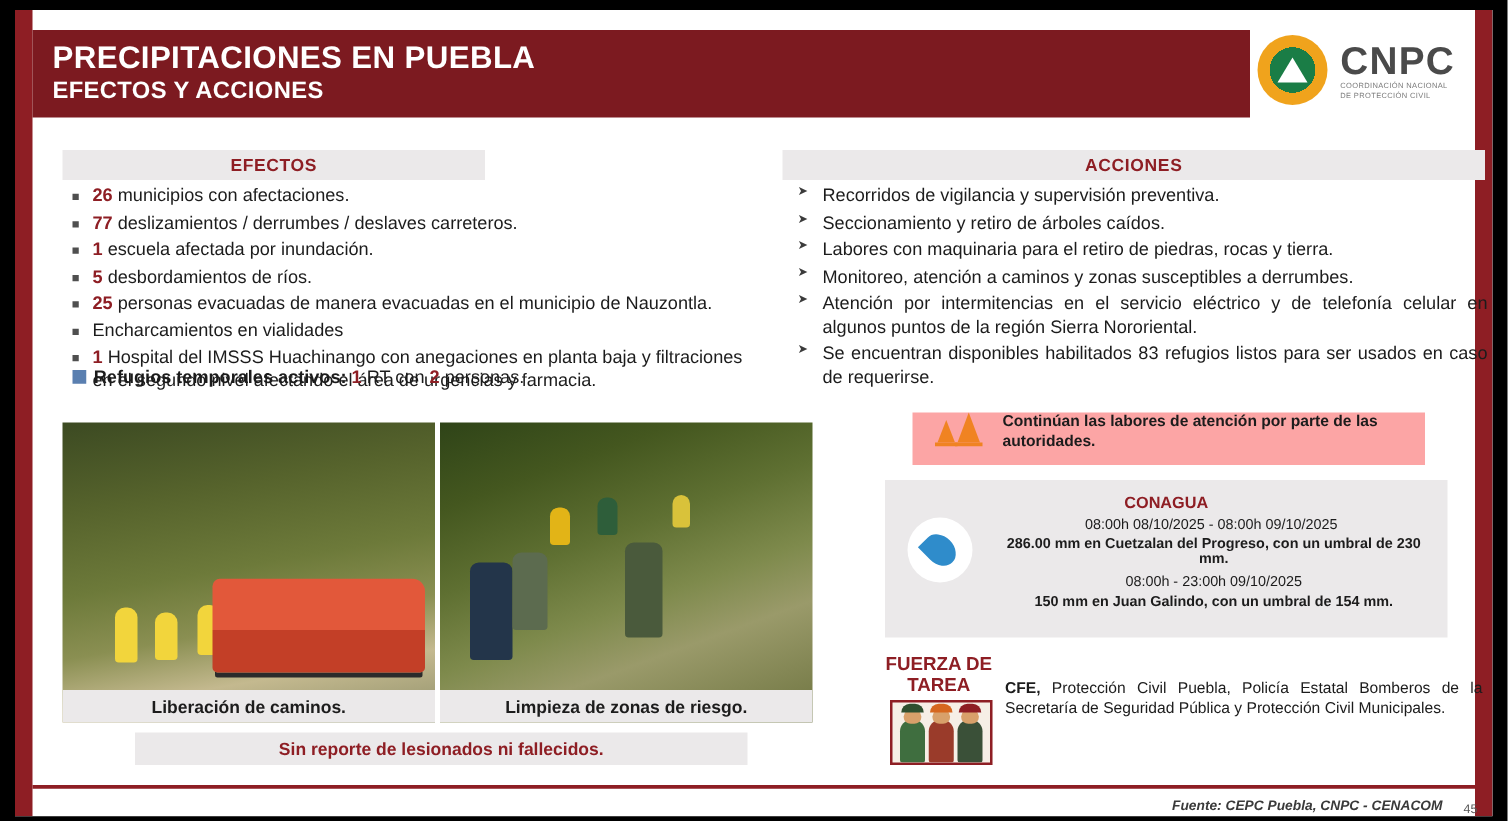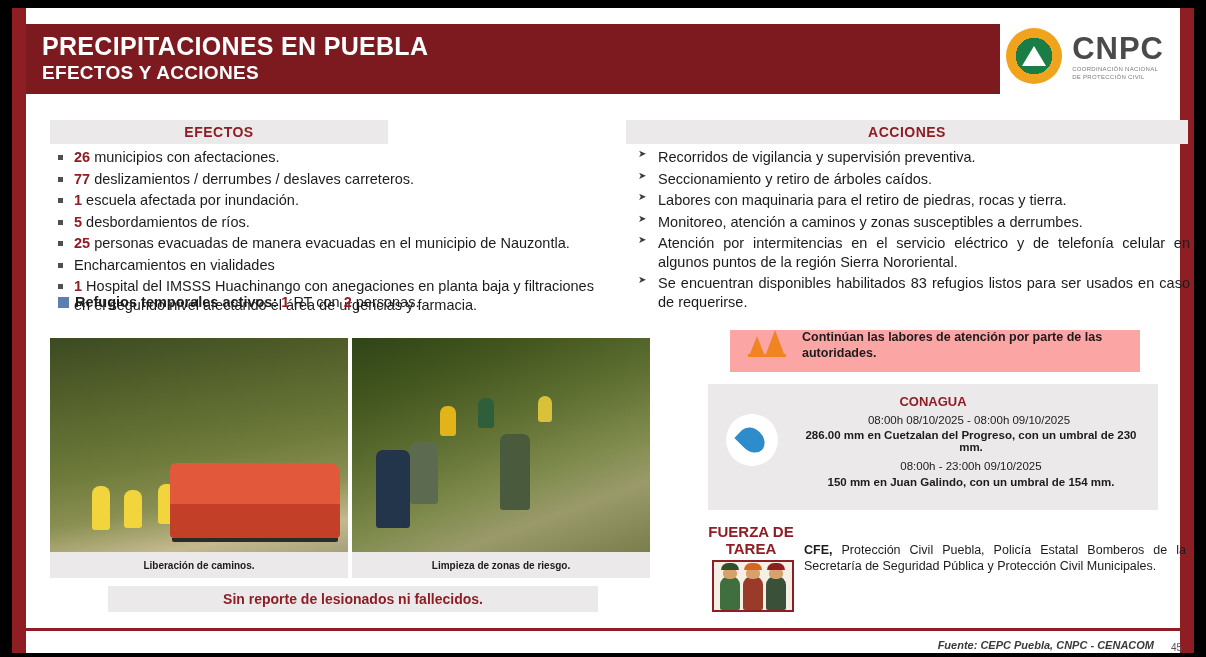--- a/index.html
+++ b/index.html
@@ -102,21 +102,21 @@
     content:""; position:absolute; left:120px; top:125px; width:170px; height:75px;
     background:linear-gradient(180deg,#e2583a 0 55%, #c33f27 55% 100%);
     border-radius:6px 10px 4px 4px;
     box-shadow:0 6px 0 -2px #2b2b2b;
   }
   .p1 .fig { position:absolute; width:18px; height:44px; background:#f2d53c; border-radius:8px 8px 3px 3px; }
   .p2 { background:linear-gradient(160deg,#2f4418 0%,#44571f 20%,#5f7032 40%,#7e8a4c 58%,#9a9a6a 72%,#6e7440 100%); }
   .p2 .fig { position:absolute; border-radius:7px 7px 3px 3px; }
   .caption {
     position:absolute; left:0; bottom:0; width:100%; height:26px;
-    background:#ebe9ea; color:#1c1c1c; font-size:10px; font-weight:bold;
+    background:#ebe9ea; color:#1c1c1c; font-size:14px; font-weight:bold;
     display:flex; align-items:center; justify-content:center;
   }
   .banner-bottom {
     position:absolute; left:96px; top:578px; width:490px; height:26px;
     background:#ebe9ea; color:#8e1e24; font-size:14px; font-weight:bold;
     display:flex; align-items:center; justify-content:center;
   }
 
   
   .box-labores {

